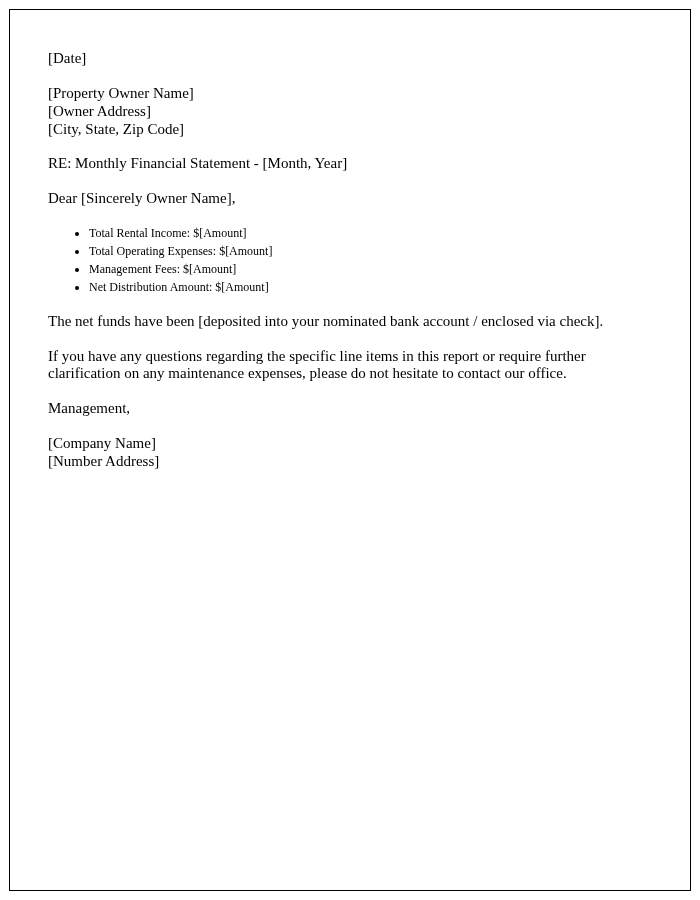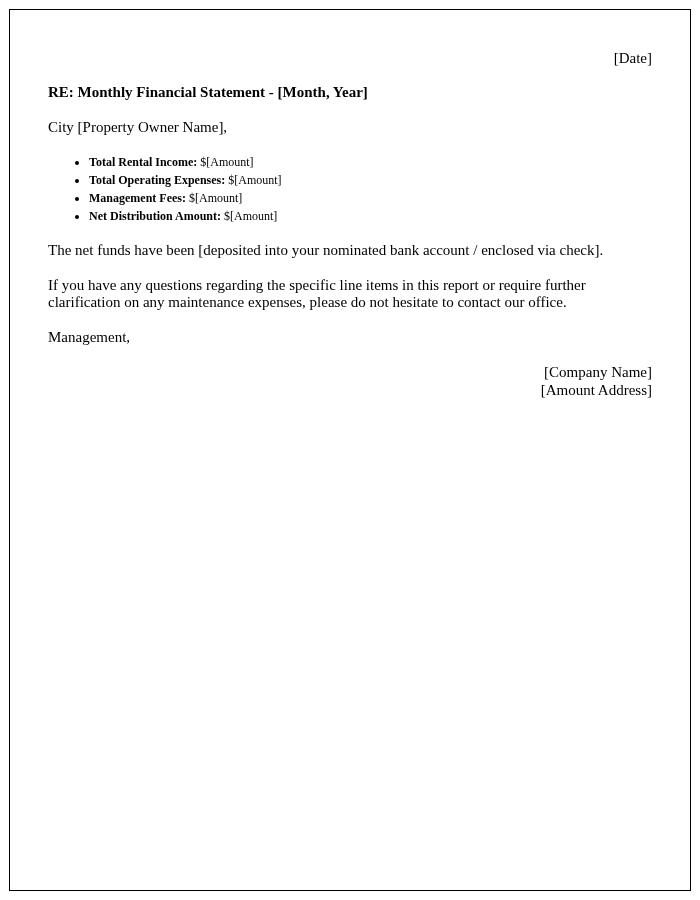--- a/index.html
+++ b/index.html
@@ -26,29 +26,28 @@
       box-sizing: border-box;
       padding: 39px 38px;
       background: #ffffff;
     }
     .line {
       font-size: 15px;
       line-height: 18px;
     }
     .block {
       margin: 0 0 17px 0;
-      text-align: right;
     }
     .para {
       font-size: 15px;
       line-height: 17.5px;
       margin: 0 0 17px 0;
     }
     .bold {
-      font-weight: bold;
+      font-weight: normal;
     }
     ul.summary {
       margin: 0 0 17px 0;
       padding: 0 0 0 41px;
       font-size: 12px;
       line-height: 18px;
     }
     ul.summary li {
       margin: 0;
       padding: 0;
@@ -57,40 +56,45 @@
 </head>
 <body>
 
 <div class="canvas">
   <div class="page">
 
     <div class="block">
       <div class="line">[Date]</div>
     </div>
 
+    <div class="block">
+      <div class="line">[Property Owner Name]</div>
+      <div class="line">[Owner Address]</div>
+      <div class="line">[City, State, Zip Code]</div>
+    </div>
 
     <p class="para bold">RE: Monthly Financial Statement - [Month, Year]</p>
 
-    <p class="para">City [Property Owner Name],</p>
+    <p class="para">Dear [Sincerely Owner Name],</p>
 
 
 
     <ul class="summary">
       <li><span class="bold">Total Rental Income:</span> <span>$[Amount]</span></li>
       <li><span class="bold">Total Operating Expenses:</span> <span>$[Amount]</span></li>
       <li><span class="bold">Management Fees:</span> <span>$[Amount]</span></li>
       <li><span class="bold">Net Distribution Amount:</span> <span>$[Amount]</span></li>
     </ul>
 
     <p class="para">The net funds have been [deposited into your nominated bank account / enclosed via check].</p>
 
     <p class="para">If you have any questions regarding the specific line items in this report or require further clarification on any maintenance expenses, please do not hesitate to contact our office.</p>
 
 
     <p class="para">Management,</p>
 
     <div class="block">
       <div class="line">[Company Name]</div>
-      <div class="line">[Amount Address]</div>
+      <div class="line">[Number Address]</div>
     </div>
 
   </div>
 </div>
 
 </body></html>

